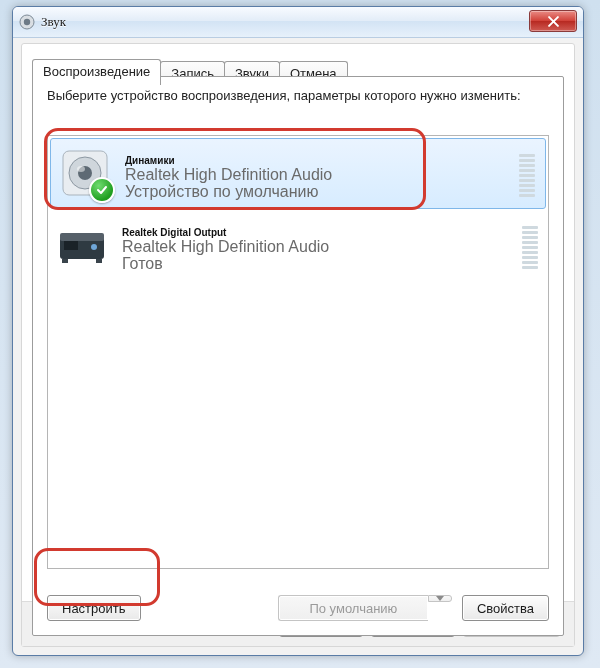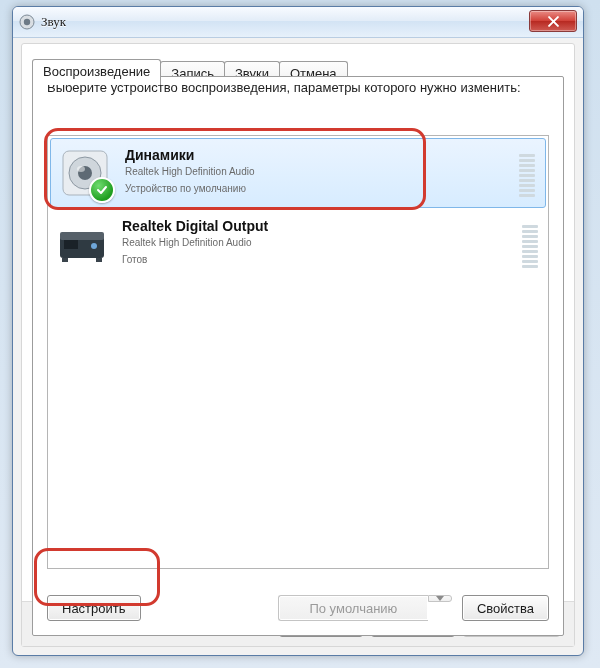--- a/index.html
+++ b/index.html
@@ -9,29 +9,29 @@
   .titlebar .title{margin-left:6px;color:#1a1a1a;text-shadow:0 1px 0 #fff;font-size:13px;}
   .title-icon{width:16px;height:16px;}
   .close-btn{position:absolute;right:6px;top:3px;width:46px;height:20px;border:1px solid #8a3a3a;border-radius:3px;background:linear-gradient(#e98b84,#d1433a 48%,#b82a22 52%,#cf5a52);box-shadow:inset 0 0 0 1px rgba(255,255,255,.35);display:flex;align-items:center;justify-content:center;cursor:default;}
   .close-btn svg{width:11px;height:11px;}
   .client{position:absolute;left:8px;right:8px;top:36px;bottom:8px;background:#fff;border:1px solid #d7d7d7;border-radius:3px;}
   .tabs{position:absolute;left:10px;top:15px;display:flex;}
   .tab{border:1px solid #9c9c9c;border-bottom:none;background:linear-gradient(#fdfdfd,#efefef);padding:4px 10px 5px;font-size:13px;color:#222;border-top-left-radius:3px;border-top-right-radius:3px;margin-right:-1px;position:relative;cursor:default;}
   .tab.active{background:#fff;z-index:3;padding-bottom:6px;}
   .tab:not(.active){top:2px;}
   .tabpage{position:absolute;left:10px;right:10px;top:32px;bottom:10px;border:1px solid #9c9c9c;background:#fff;border-radius:2px;z-index:2;}
-  .instr{position:absolute;left:14px;right:14px;top:2px;color:#222;line-height:18px;}
+  .instr{position:absolute;left:14px;right:14px;top:10px;color:#222;line-height:18px;}
   .device-list{position:absolute;left:14px;right:14px;top:58px;bottom:66px;border:1px solid #b5b5b5;background:#fff;overflow:hidden;}
   .device{display:flex;align-items:flex-start;padding:8px 10px 8px 8px;border-bottom:1px solid transparent;position:relative;}
   .device.selected{background:linear-gradient(#eaf4ff,#d7ecff);border:1px solid #7fb7e9;border-radius:3px;margin:2px;}
   .dev-icon{width:52px;height:52px;position:relative;flex:0 0 52px;margin-right:14px;}
   .dev-text{flex:1;min-width:0;}
-  .dev-text .line1{color:#111;font-size:14px;}
+  .dev-text .line1{color:#111;font-size:10px;margin-top:8px;}
   .device.selected .dev-text .line1{font-weight:600;}
-  .dev-text .line2,.dev-text .line3{color:#6a6a6a;font-size:10px;line-height:17px;}
+  .dev-text .line2,.dev-text .line3{color:#6a6a6a;font-size:16px;line-height:17px;}
   .level{width:16px;height:48px;display:flex;flex-direction:column-reverse;justify-content:flex-start;gap:2px;margin-left:8px;margin-top:2px;}
   .level i{display:block;height:3px;background:#cfd9df;border-radius:1px;}
   .check-badge{position:absolute;right:-4px;bottom:-4px;width:22px;height:22px;border-radius:50%;background:radial-gradient(circle at 35% 30%,#6fdc6f,#1f9e1f 70%);border:2px solid #fff;box-shadow:0 1px 2px rgba(0,0,0,.3);display:flex;align-items:center;justify-content:center;}
   .check-badge svg{width:12px;height:12px;}
   .btnrow{position:absolute;left:14px;right:14px;bottom:14px;display:flex;align-items:center;}
   .btn{height:26px;border:1px solid #8e8e8e;border-radius:3px;background:linear-gradient(#fdfdfd,#e9e9e9);font-family:inherit;font-size:13px;color:#1a1a1a;padding:1px 14px;cursor:default;box-shadow:inset 0 0 0 1px #fff;}
   .btn:disabled{color:#9a9a9a;border-color:#c4c4c4;background:linear-gradient(#f7f7f7,#efefef);}
   .dropdown{display:inline-flex;align-items:flex-start;}
   .dropdown .btn{border-top-right-radius:0;border-bottom-right-radius:0;border-right:none;min-width:150px;}
   .dropdown .arrow{width:22px;border:1px solid #c4c4c4;border-left:1px solid #c4c4c4;border-top-right-radius:3px;border-bottom-right-radius:3px;background:linear-gradient(#f7f7f7,#efefef);display:flex;align-items:center;justify-content:center;}

